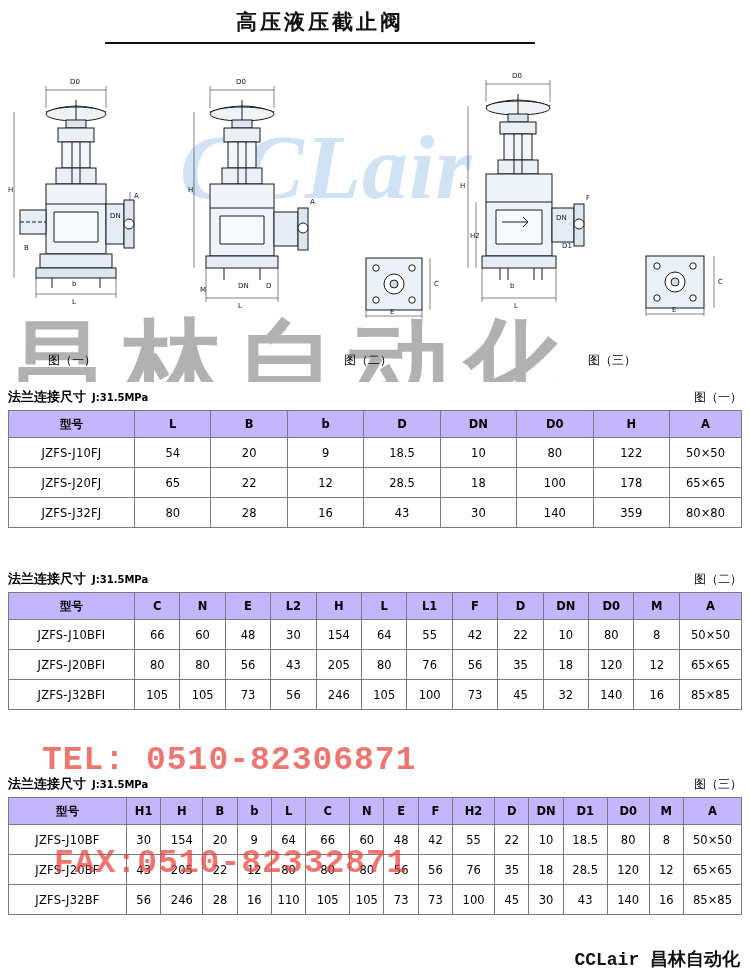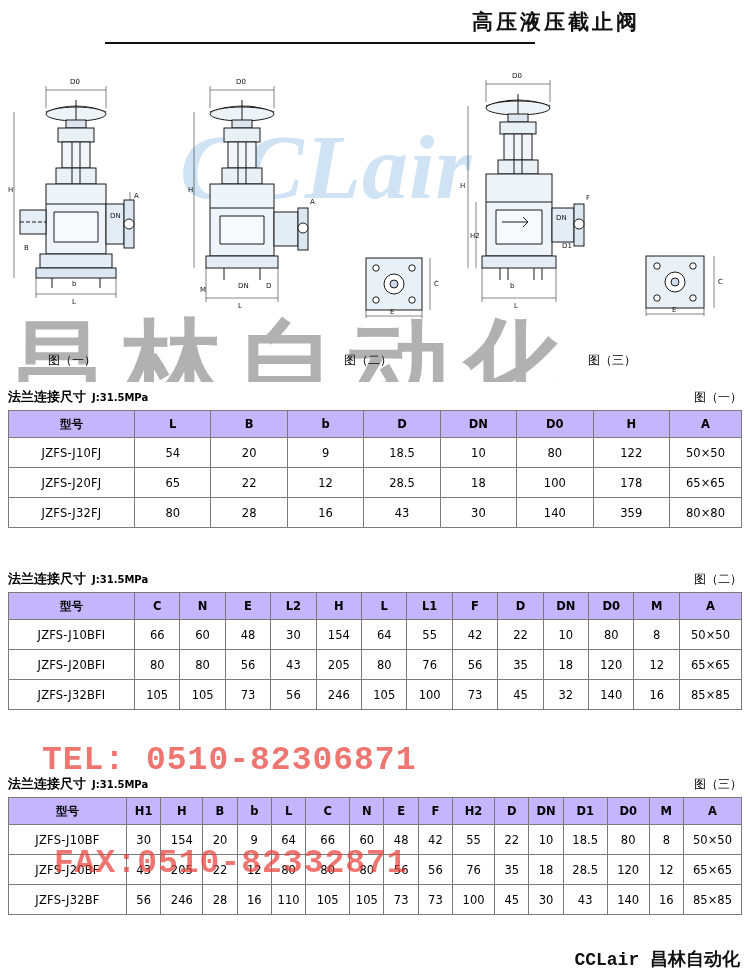--- a/index.html
+++ b/index.html
@@ -14,21 +14,21 @@
   .page {
     position: relative;
     width: 750px; height: 977px;
     background: #fff;
   }
 
   
   .title-wrap {
     position: absolute;
     top: 8px; left: 0; width: 640px;
-    text-align: right;
+    text-align: center;
   }
   .title {
     font-family: "DejaVu Sans", sans-serif;
     font-size: 21px;
     font-weight: bold;
     letter-spacing: 3px;
     color: #111;
   }
   .title-rule {
     margin: 6px auto 0;

